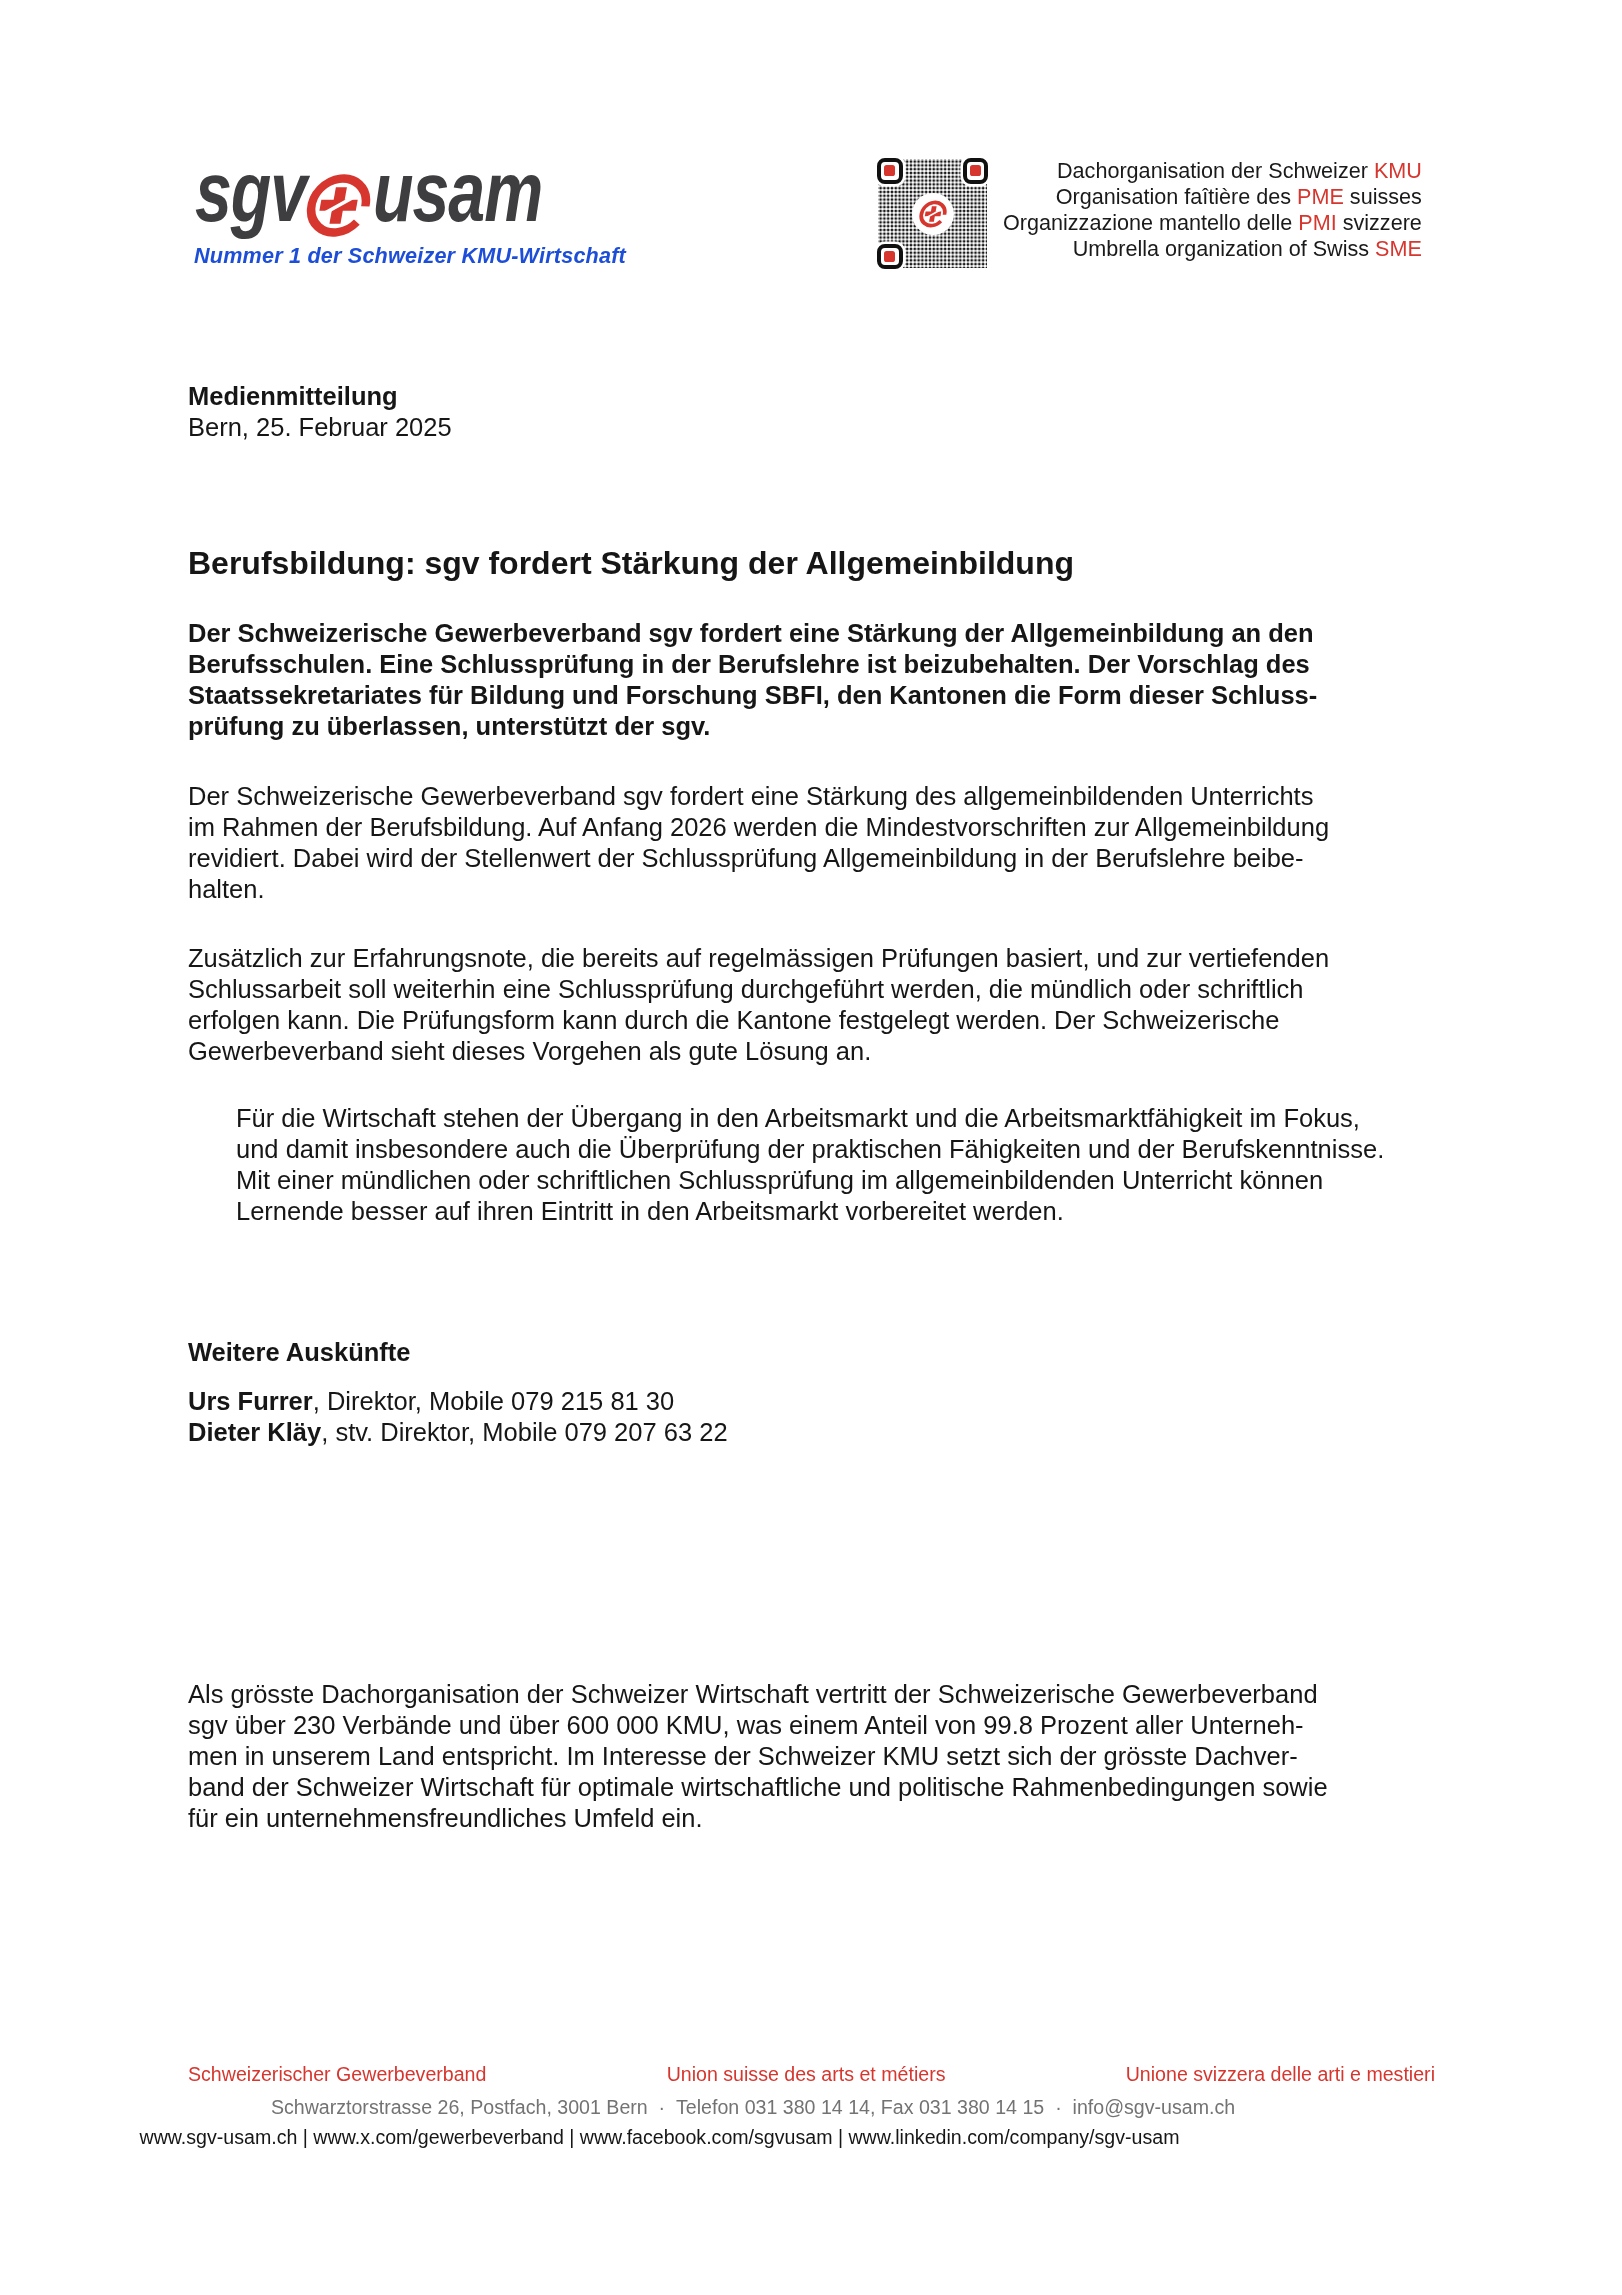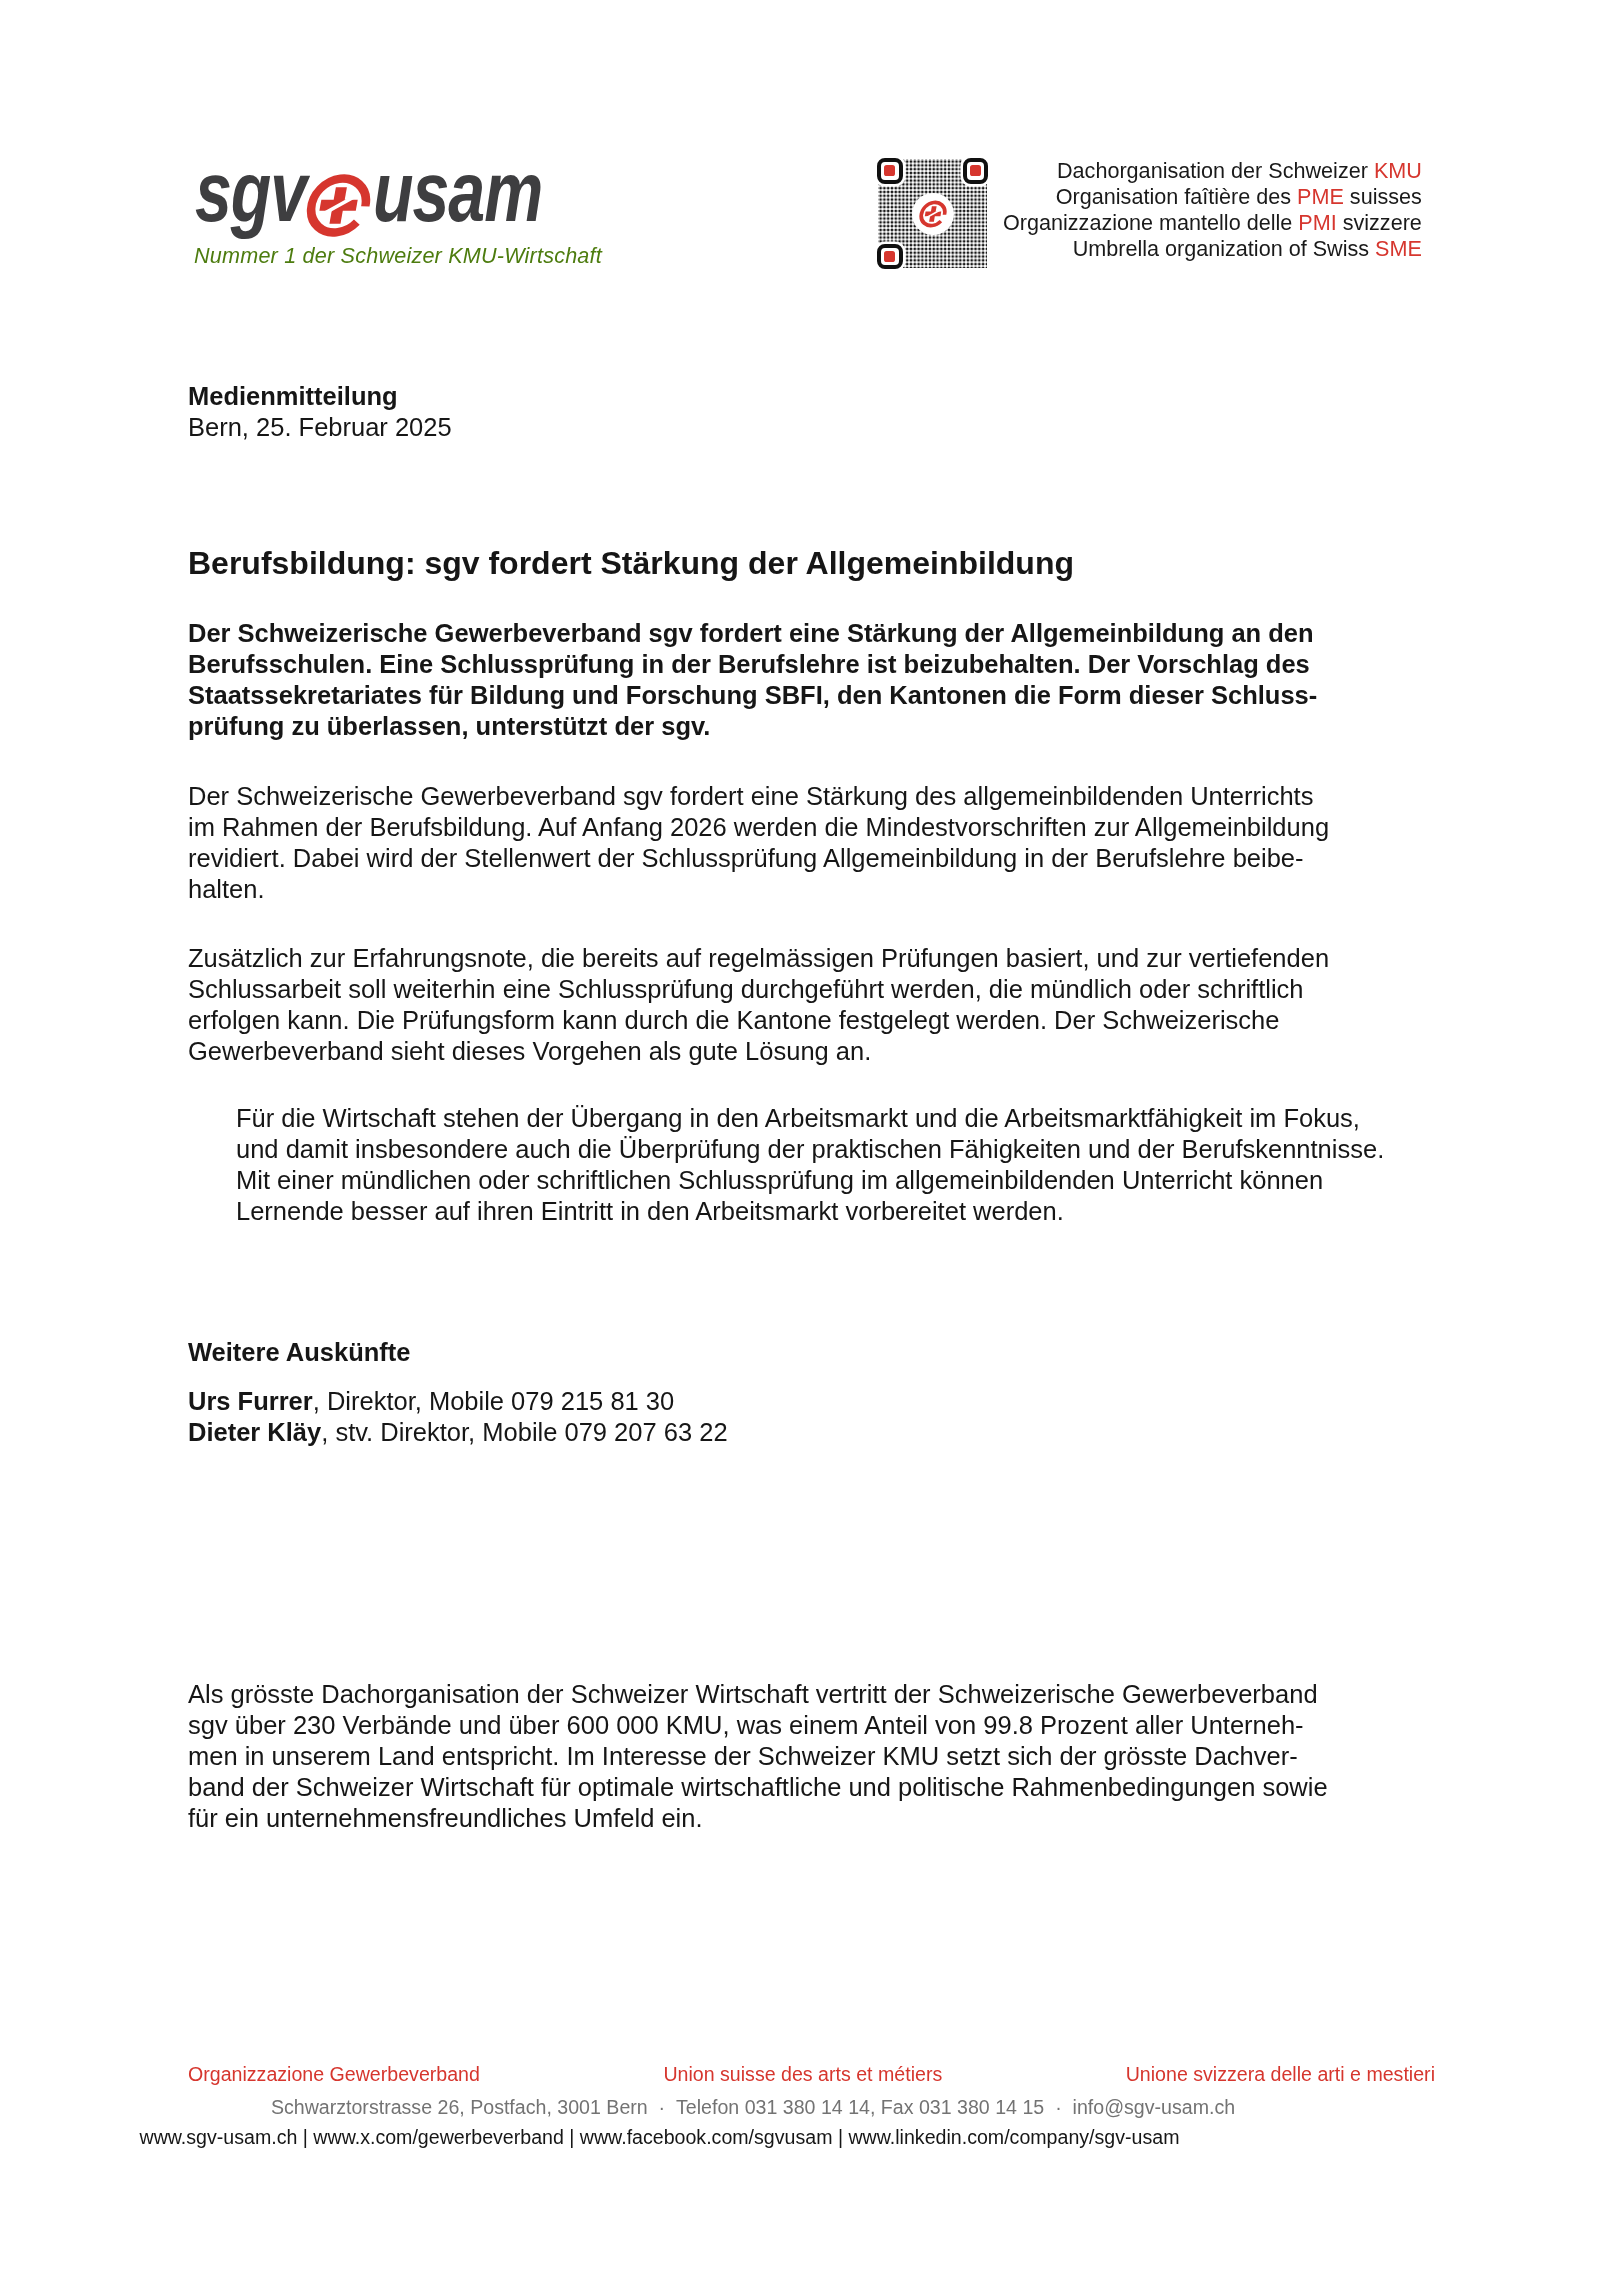--- a/index.html
+++ b/index.html
@@ -17,22 +17,22 @@
   .logo-block{left:183px;top:149px;width:497px;height:151px;}
   .logo-word{
     position:absolute;top:0;font-style:italic;font-weight:bold;font-size:85px;line-height:85px;
     color:var(--logo-gray,#3e3e40);letter-spacing:-1.3px;transform:scaleX(0.78);transform-origin:0 0;
     white-space:nowrap;
   }
   .logo-sgv{left:11.8px;}
   .logo-usam{left:190px;}
   .at-big{position:absolute;left:123px;top:23.6px;width:65px;height:65px;color:var(--red,#d6362e);}
   .tagline{
-    position:absolute;left:11px;top:94px;font-style:italic;font-weight:normal;font-size:21.6px;line-height:26px;
-    color:#4d7c0f;letter-spacing:0.2px;white-space:nowrap;
+    position:absolute;left:11px;top:94px;font-style:italic;font-weight:bold;font-size:21.6px;line-height:26px;
+    color:#1d4ed8;letter-spacing:0.2px;white-space:nowrap;
   }
 
   
   .qr{left:877px;top:158px;width:111px;height:111px;}
   .qr-dots{
     position:absolute;inset:0.7px;
     background-image:radial-gradient(circle,#181818 1.3px,transparent 1.6px);
     background-size:3.8px 3.8px;background-position:0.7px 0.7px;
   }
   .qr-finder{
@@ -166,21 +166,21 @@
 
   <div class="abs boilerplate body-text para">
       <div>Als grösste Dachorganisation der Schweizer Wirtschaft vertritt der Schweizerische Gewerbeverband</div>
       <div>sgv über 230 Verbände und über 600 000 KMU, was einem Anteil von 99.8 Prozent aller Unterneh-</div>
       <div>men in unserem Land entspricht. Im Interesse der Schweizer KMU setzt sich der grösste Dachver-</div>
       <div>band der Schweizer Wirtschaft für optimale wirtschaftliche und politische Rahmenbedingungen sowie</div>
       <div>für ein unternehmensfreundliches Umfeld ein.</div>
     </div>
 
   <div class="abs footer-red">
-    <span>Organizzazione Gewerbeverband</span>
+    <span>Schweizerischer Gewerbeverband</span>
     <span>Union suisse des arts et métiers</span>
     <span>Unione svizzera delle arti e mestieri</span>
   </div>
   <div class="abs footer-address">Schwarztorstrasse 26, Postfach, 3001 Bern&nbsp;&nbsp;·&nbsp;&nbsp;Telefon 031 380 14 14, Fax 031 380 14 15&nbsp;&nbsp;·&nbsp;&nbsp;info@sgv-usam.ch</div>
   <div class="abs footer-links">www.sgv-usam.ch | www.x.com/gewerbeverband | www.facebook.com/sgvusam | www.linkedin.com/company/sgv-usam</div>
 
 </div>
 
 
 </body></html>

